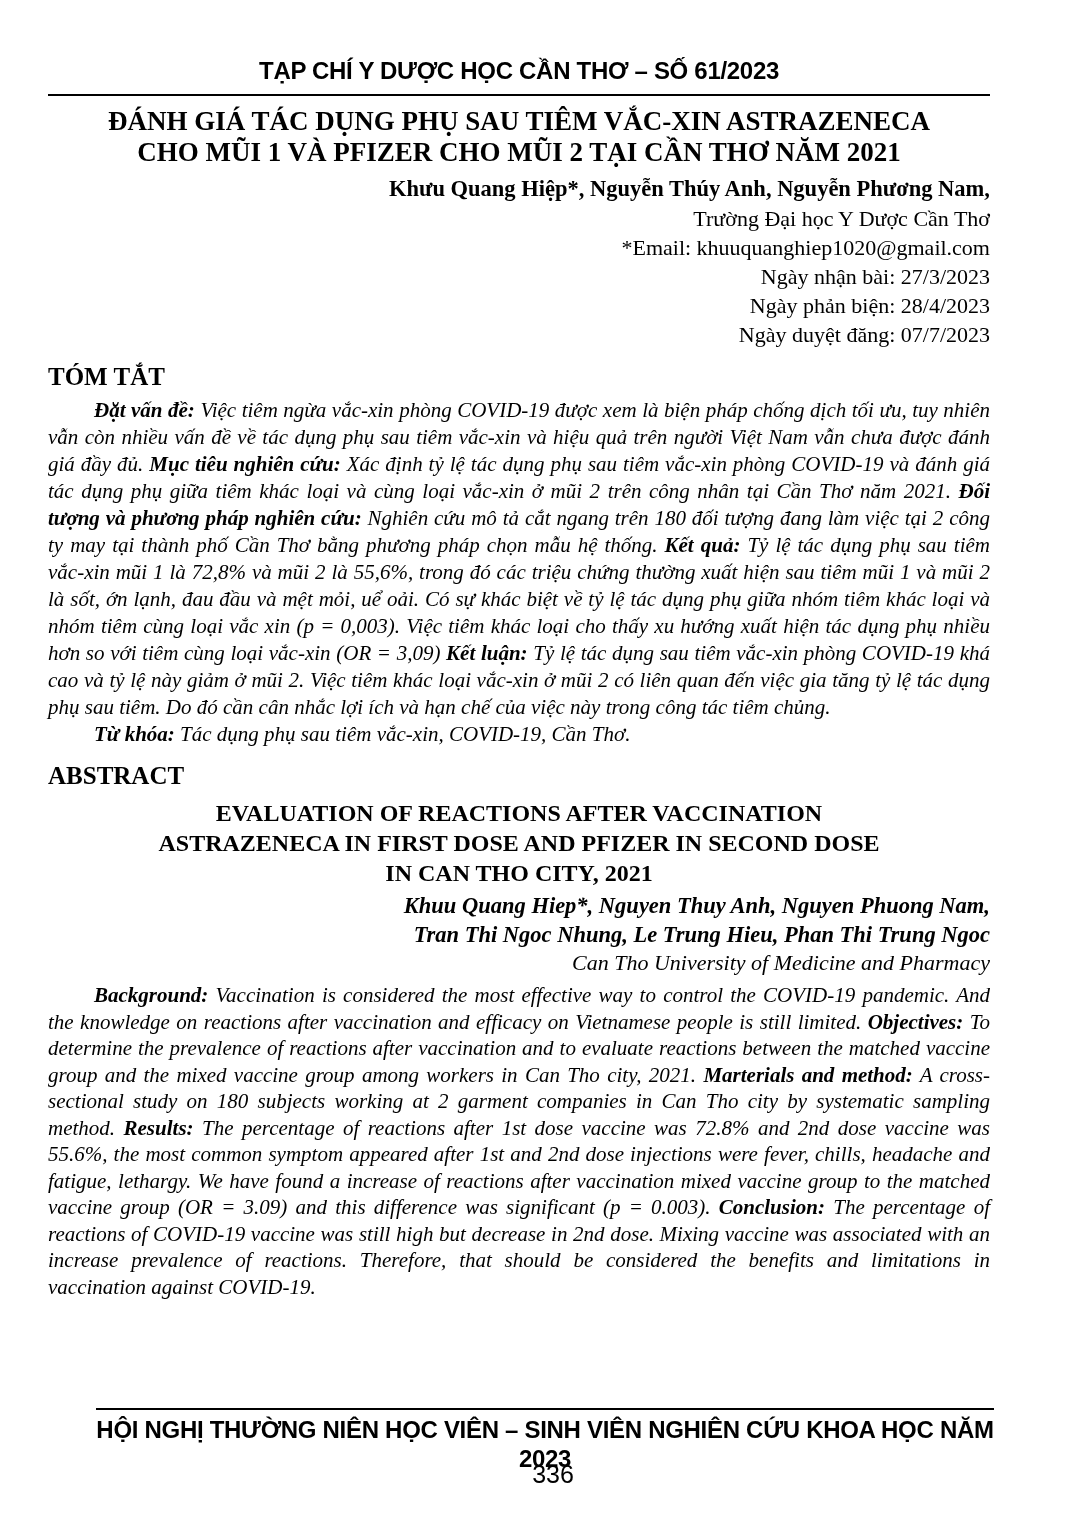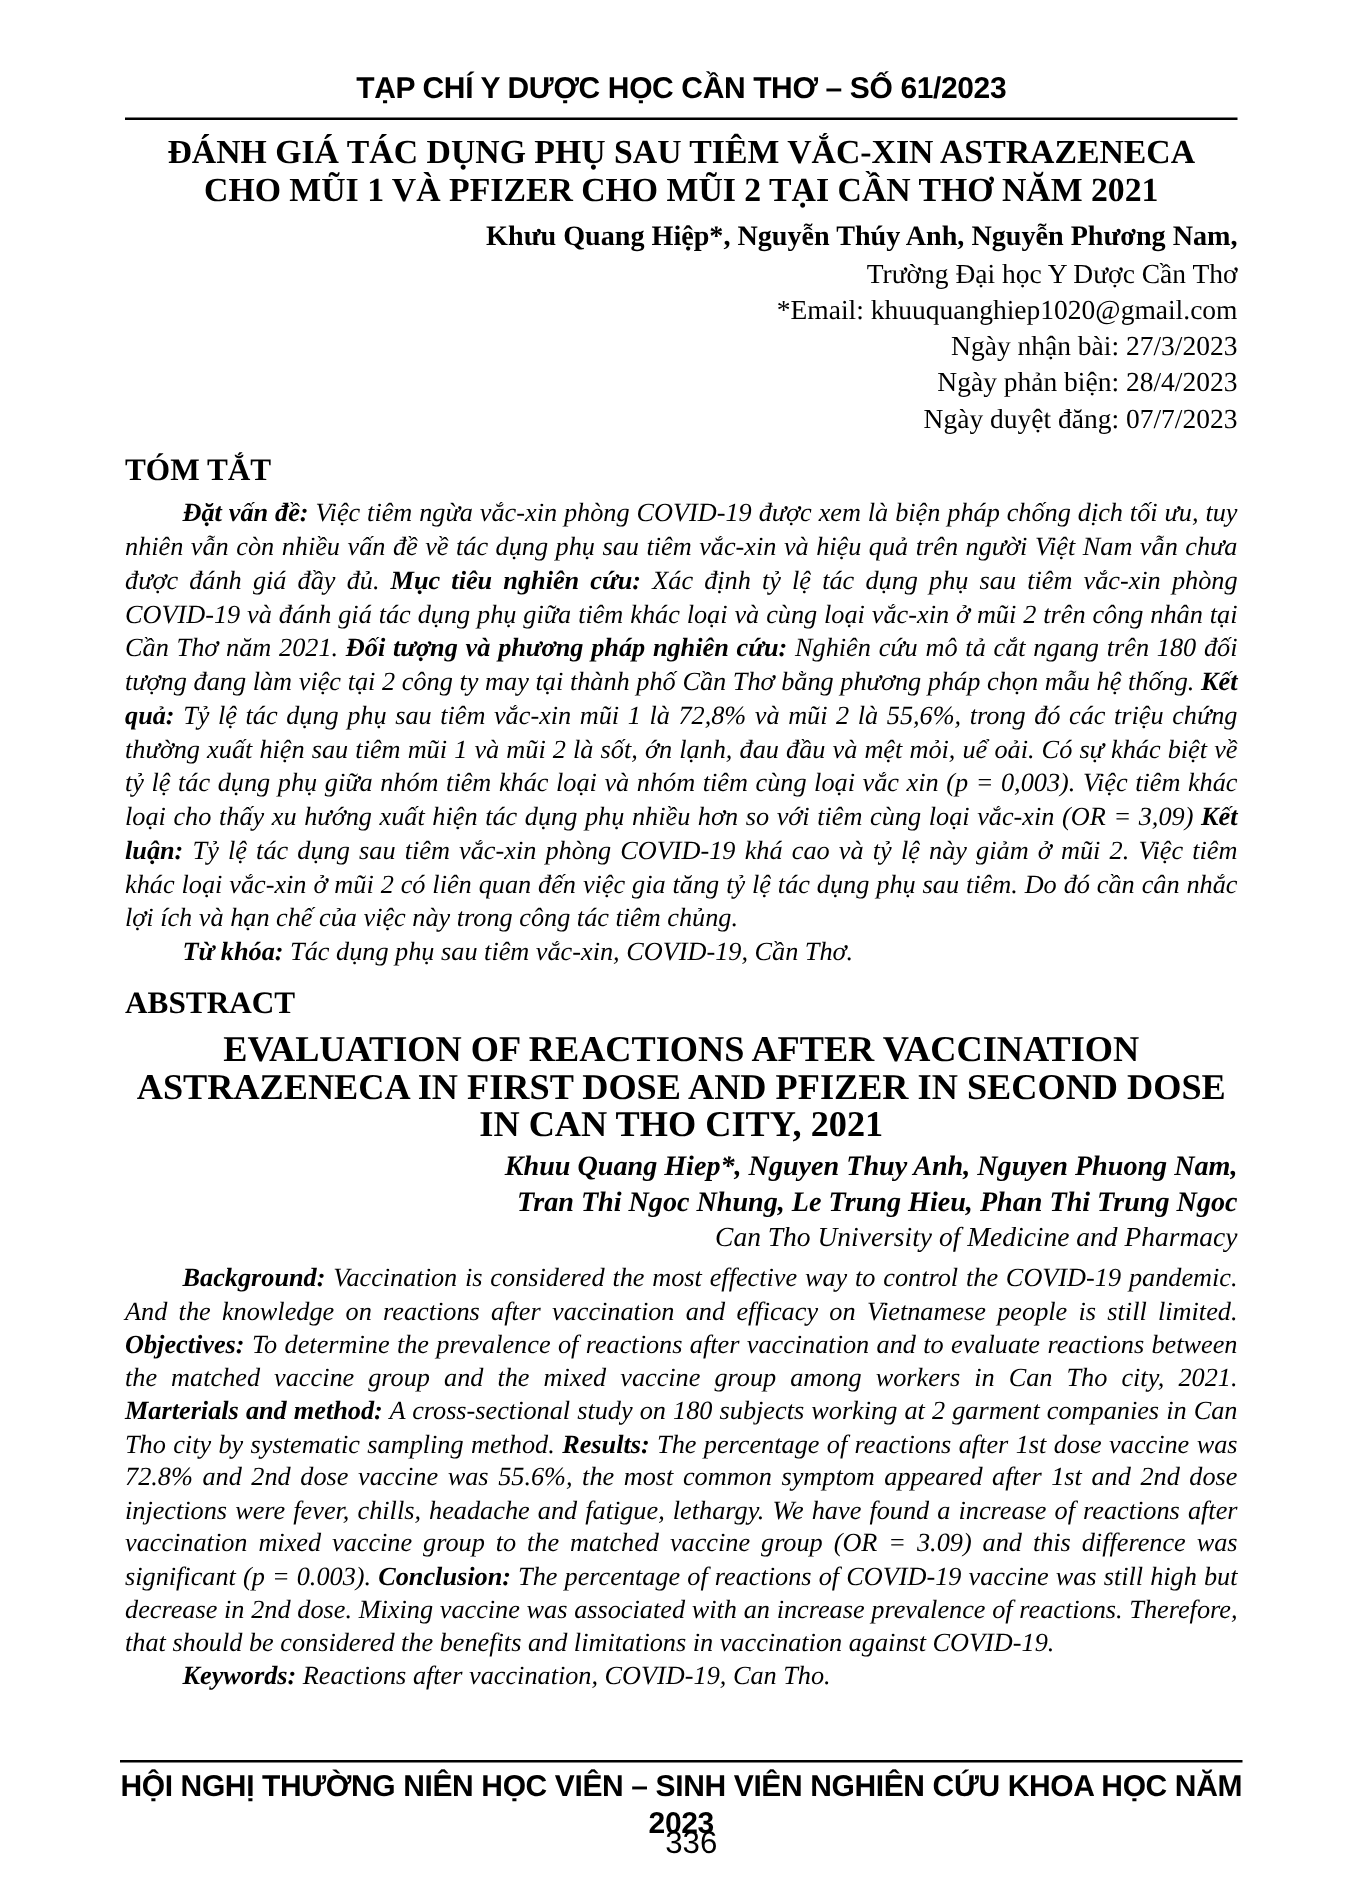--- a/index.html
+++ b/index.html
@@ -13,21 +13,21 @@
     height: 1521px;
     font-family: "Liberation Serif", serif;
     position: relative;
     overflow: hidden;
   }
   .sheet {
     position: relative;
     box-sizing: border-box;
     width: 1090px;
     height: 1521px;
-    padding: 56px 100px 0 100px;
+    padding: 56px 100px 0 48px;
   }
   .journal-header {
     text-align: center;
     font-family: "Liberation Sans", sans-serif;
     font-weight: 700;
     font-size: 24px;
     line-height: 30px;
     letter-spacing: -0.3px;
     padding-bottom: 8px;
     border-bottom: 2.5px solid #000;
@@ -70,21 +70,21 @@
   .kw-line {
     font-style: italic;
     font-size: 21px;
     line-height: 27px;
     text-indent: 62px;
     text-align: left;
   }
   .title-en {
     text-align: center;
     font-weight: 700;
-    font-size: 29px;
+    font-size: 24px;
     line-height: 30px;
     margin-top: 7px;
   }
   .byline-en {
     margin-top: 3px;
     text-align: right;
     font-style: italic;
     font-size: 22px;
     line-height: 28px;
   }
@@ -160,20 +160,19 @@
   </div>
 
   <div class="byline-en">
     <div class="authors-line">Khuu Quang Hiep*, Nguyen Thuy Anh, Nguyen Phuong Nam,</div>
     <div class="authors-line">Tran Thi Ngoc Nhung, Le Trung Hieu, Phan Thi Trung Ngoc</div>
     <div>Can Tho University of Medicine and Pharmacy</div>
   </div>
 
   <div class="abstract-body en-body">
     <p><b>Background:</b><span> Vaccination is considered the most effective way to control the COVID-19 pandemic. And the knowledge on reactions after vaccination and efficacy on Vietnamese people is still limited. </span><b>Objectives:</b><span> To determine the prevalence of reactions after vaccination and to evaluate reactions between the matched vaccine group and the mixed vaccine group among workers in Can Tho city, 2021. </span><b>Marterials and method:</b><span> A cross-sectional study on 180 subjects working at 2 garment companies in Can Tho city by systematic sampling method. </span><b>Results:</b><span> The percentage of reactions after 1st dose vaccine was 72.8% and 2nd dose vaccine was 55.6%, the most common symptom appeared after 1st and 2nd dose injections were fever, chills, headache and fatigue, lethargy. We have found a increase of reactions after vaccination mixed vaccine group to the matched vaccine group (OR = 3.09) and this difference was significant (p = 0.003). </span><b>Conclusion:</b><span> The percentage of reactions of COVID-19 vaccine was still high but decrease in 2nd dose. Mixing vaccine was associated with an increase prevalence of reactions. Therefore, that should be considered the benefits and limitations in vaccination against COVID-19.</span></p>
-    <p class="kw-line"><b>Keywords:</b><span> Reactions after vaccination, COVID-19, Can Tho.</span></p>
   </div>
 
   <div class="footer-band">HỘI NGHỊ THƯỜNG NIÊN HỌC VIÊN – SINH VIÊN NGHIÊN CỨU KHOA HỌC NĂM 2023</div>
 
   <div class="page-number">336</div>
 
 </div>
 
 </body></html>

